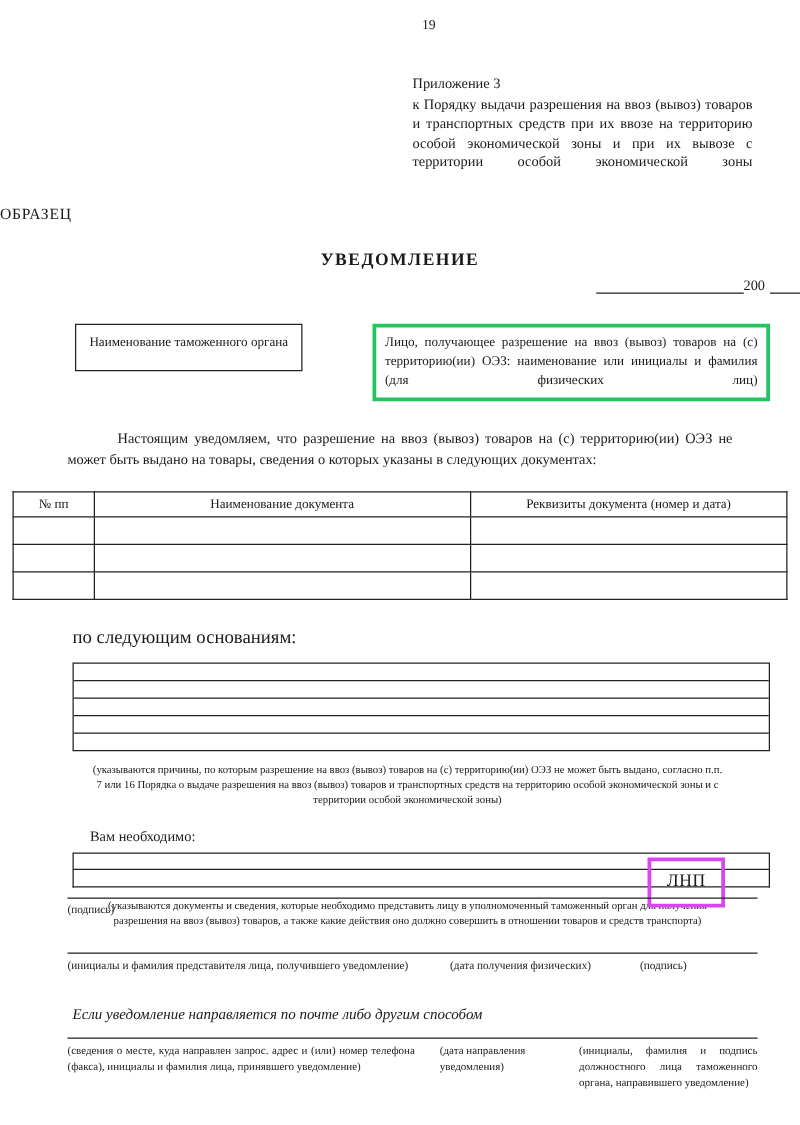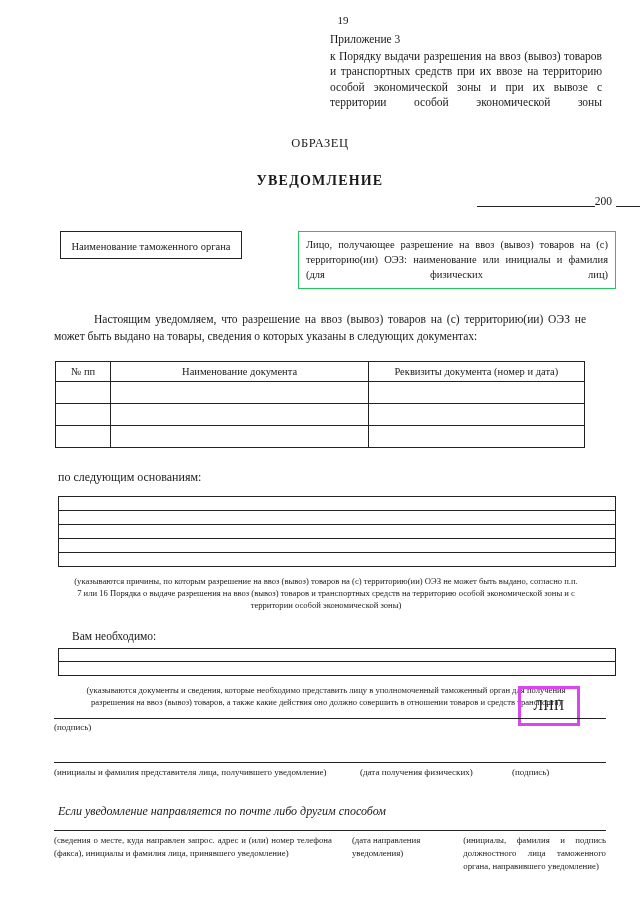--- a/index.html
+++ b/index.html
@@ -19,38 +19,37 @@
     position: relative;
     width: 640px;
     height: 900px;
     padding: 0;
     box-sizing: border-box;
   }
   .page-number {
     text-align: center;
     font-size: 11px;
     margin-top: 14px;
-    margin-bottom: 6px;
+    margin-bottom: 34px;
     padding-left: 46px;
   }
   .appendix-block {
     margin-left: 330px;
     margin-right: 38px;
     font-size: 11.5px;
     line-height: 1.32;
   }
   .appendix-title {
     margin-bottom: 2px;
   }
   .appendix-body {
     text-align: justify;
     text-align-last: justify;
   }
   .sample-word {
-    text-align: center;
     font-size: 12.5px;
     margin-top: 26px;
     letter-spacing: 0.6px;
   }
   .notice-title {
     text-align: center;
     font-size: 14px;
     font-weight: bold;
     letter-spacing: 1.2px;
     margin-top: 22px;
@@ -79,47 +78,47 @@
     display: flex;
     justify-content: space-between;
     margin: 24px 24px 0 60px;
     align-items: flex-start;
   }
   .box-left {
     width: 182px;
     border: 1px solid #222;
     font-size: 10.5px;
     text-align: center;
-    padding: 8px 6px 4px 6px;
+    padding: 8px 6px 14px 6px;
     line-height: 1.35;
     box-sizing: border-box;
   }
   .box-right {
     width: 318px;
-    border: 1px solid #22c55e;
+    border: 3px solid #22c55e;
     font-size: 10.5px;
     padding: 5px 7px 5px 7px;
     line-height: 1.45;
     box-sizing: border-box;
     text-align: justify;
     text-align-last: justify;
   }
   .para {
     margin: 22px 54px 0 54px;
     font-size: 11.5px;
     line-height: 1.5;
     text-align: justify;
   }
   .para .indent {
     display: inline-block;
     width: 40px;
   }
   table.doc-table {
     margin: 16px auto 0 auto;
-    width: 530px;
+    width: 620px;
     border-collapse: collapse;
     font-size: 10.5px;
   }
   table.doc-table th,
   table.doc-table td {
     border: 1px solid #222;
     text-align: center;
     padding: 3px 2px;
   }
   table.doc-table th {
@@ -128,21 +127,21 @@
   }
   table.doc-table td {
     height: 15px;
   }
   .col-num { width: 52px; }
   .col-name { width: 260px; }
   .col-req { width: 218px; }
 
   .section-label {
     margin: 22px 0 11px 58px;
-    font-size: 12px;
+    font-size: 15px;
   }
   .lines-box {
     margin: 6px 24px 0 58px;
     border: 1px solid #222;
     box-sizing: border-box;
   }
   .lines-box .ln {
     border-bottom: 1px solid #222;
     height: 13px;
   }

